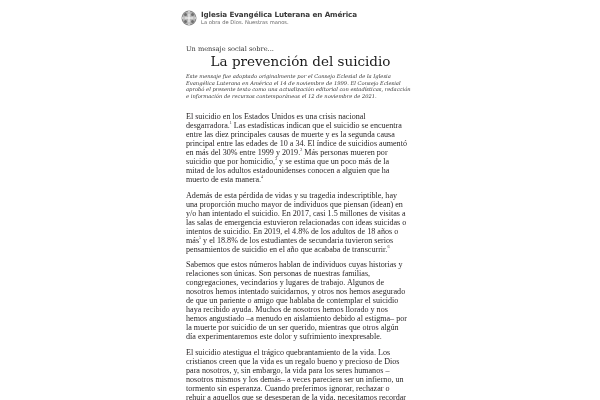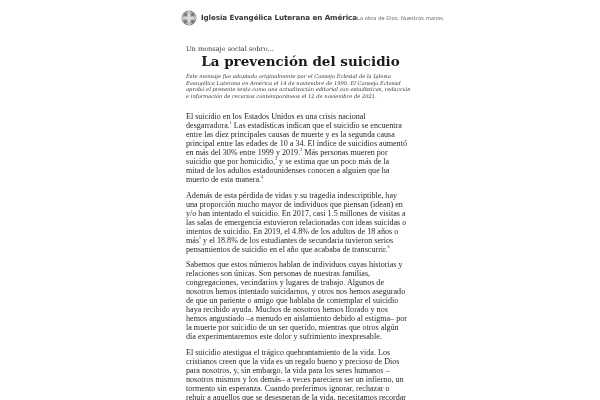--- a/index.html
+++ b/index.html
@@ -24,20 +24,21 @@
       display: flex;
       align-items: center;
     }
     .logo {
       width: 16px;
       height: 16px;
       margin-right: 4px;
     }
     .header-text {
       display: flex;
+      flex-direction: column;
       line-height: 1;
     }
     .org-name {
       font-family: "DejaVu Sans", sans-serif;
       font-weight: bold;
       font-size: 7.2px;
       color: #3a3a3a;
       letter-spacing: -0.1px;
       white-space: nowrap;
     }
@@ -61,21 +62,21 @@
       position: absolute;
       left: 186px;
       width: 229px;
       top: 53px;
       text-align: center;
       font-family: "DejaVu Serif", serif;
       font-size: 13.5px;
       line-height: 17px;
       color: #1a1a1a;
       margin: 0;
-      font-weight: bold;
+      font-weight: normal;
       white-space: nowrap;
     }
     .intro {
       position: absolute;
       left: 186px;
       top: 73px;
       width: 225px;
       font-family: "DejaVu Serif", serif;
       font-style: italic;
       font-size: 5.2px;

